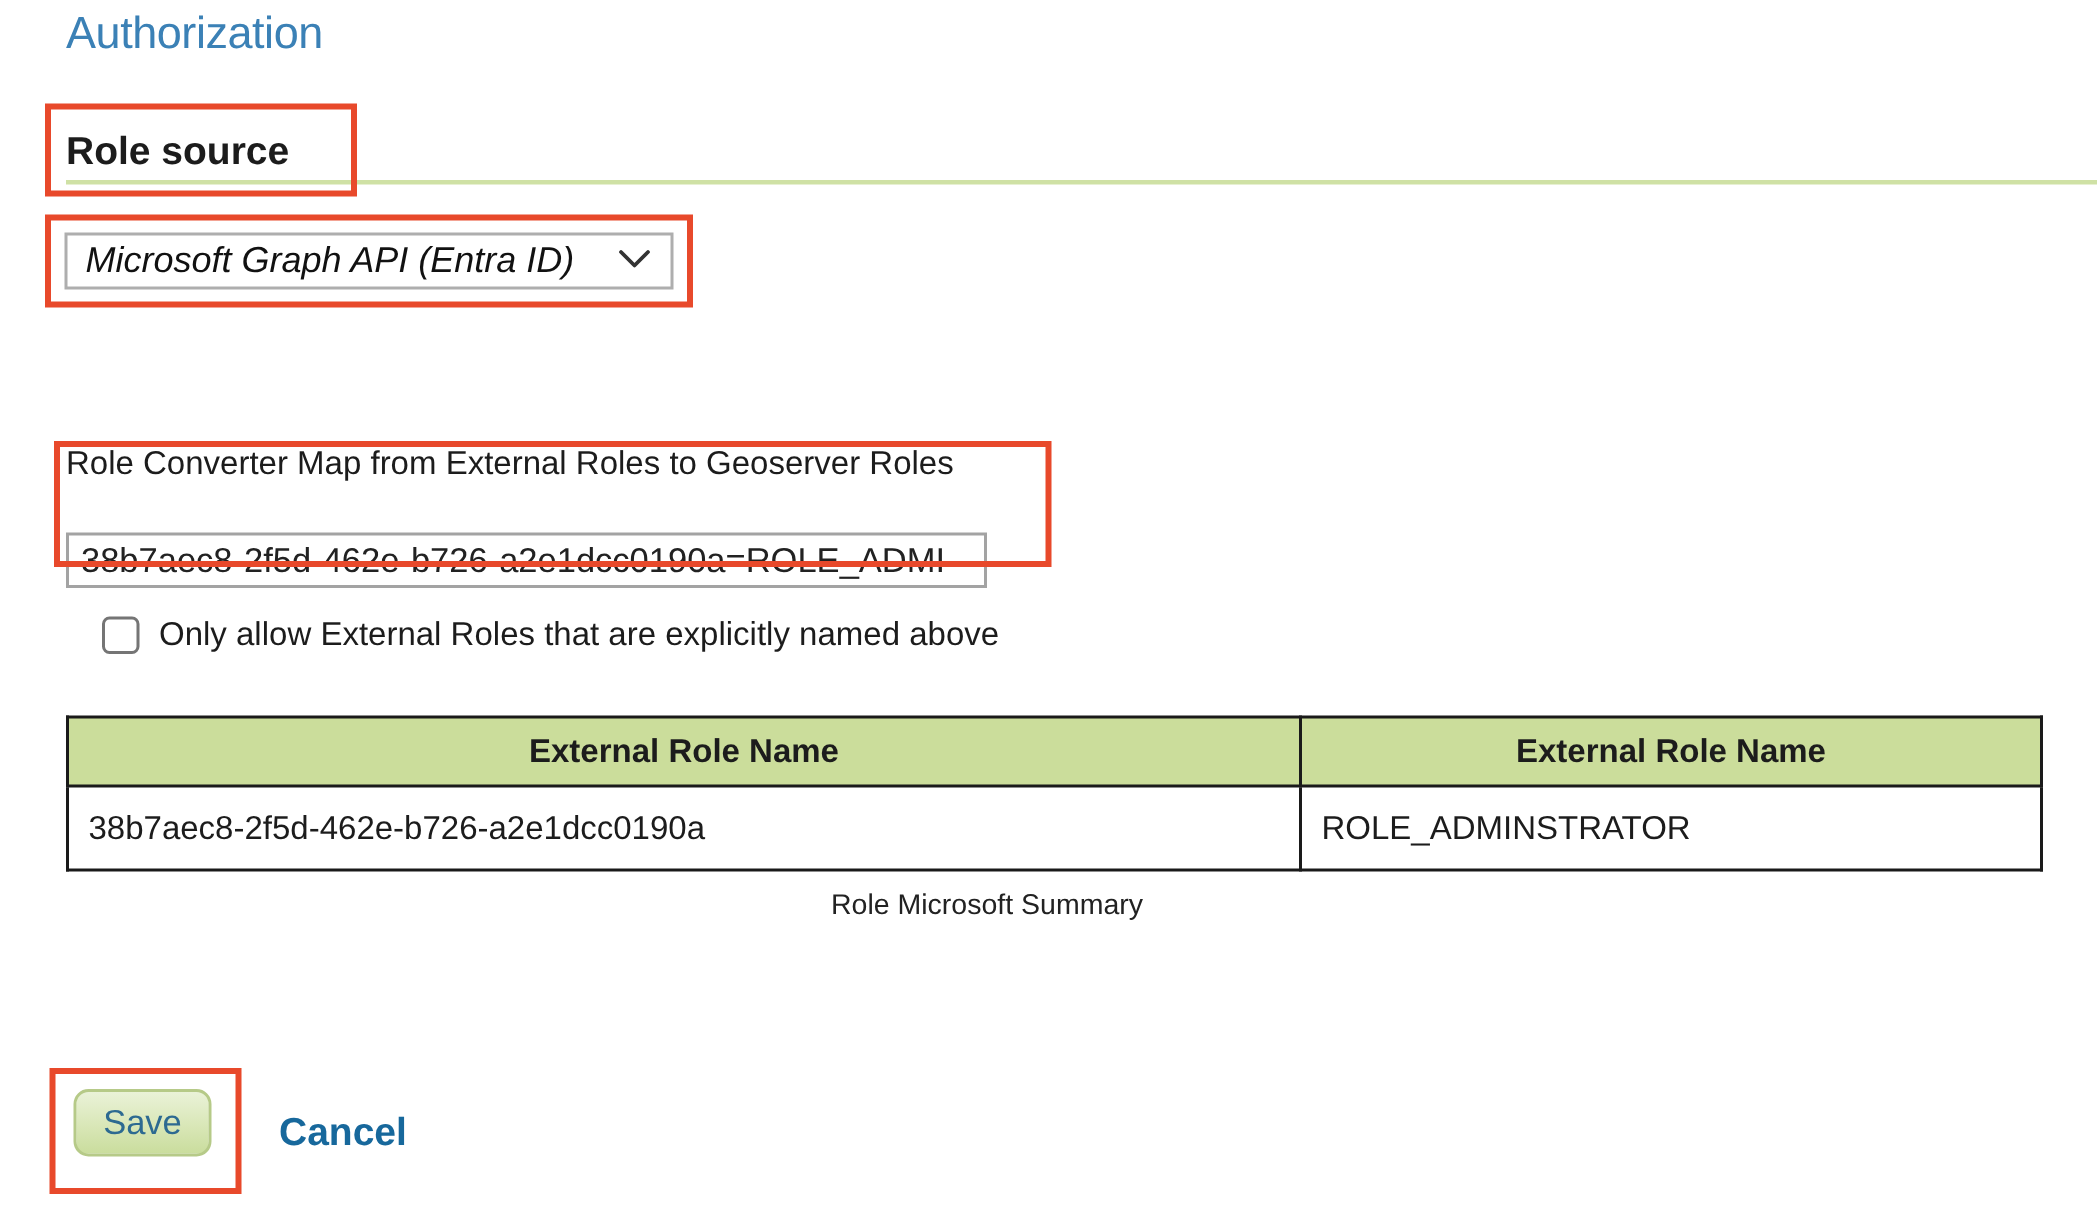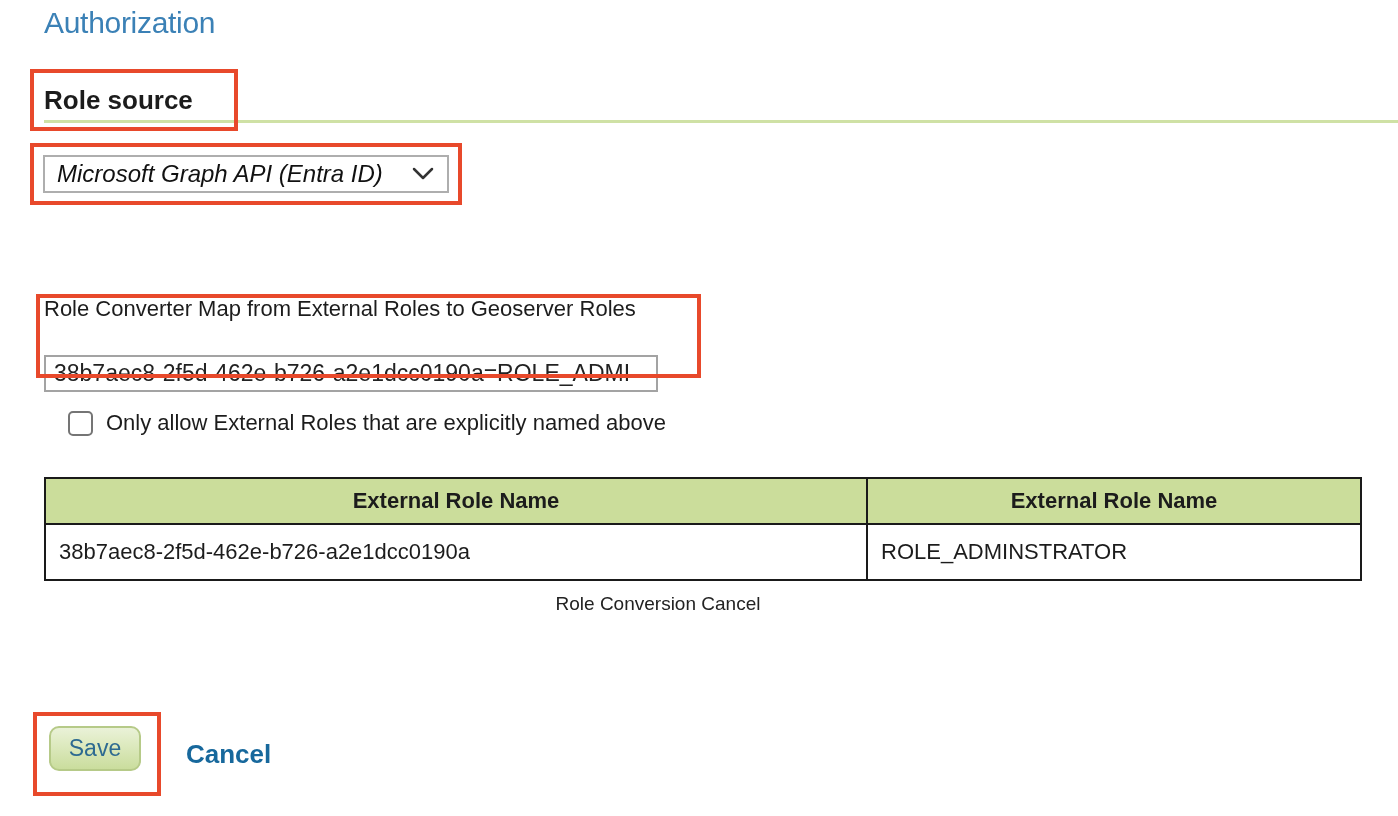--- a/index.html
+++ b/index.html
@@ -211,19 +211,19 @@
         <th class="col-geoserver">External Role Name</th>
       </tr>
     </thead>
     <tbody>
       <tr>
         <td>38b7aec8-2f5d-462e-b726-a2e1dcc0190a</td>
         <td>ROLE_ADMINSTRATOR</td>
       </tr>
     </tbody>
   </table>
-  <div class="table-caption">Role Conversion Cancel</div>
+  <div class="table-caption">Role Microsoft Summary</div>
 
   <div class="annotation anno-save"></div>
   <button class="save-button">Save</button>
   <a class="cancel-link">Cancel</a>
 
 </div>
 
 </body></html>

